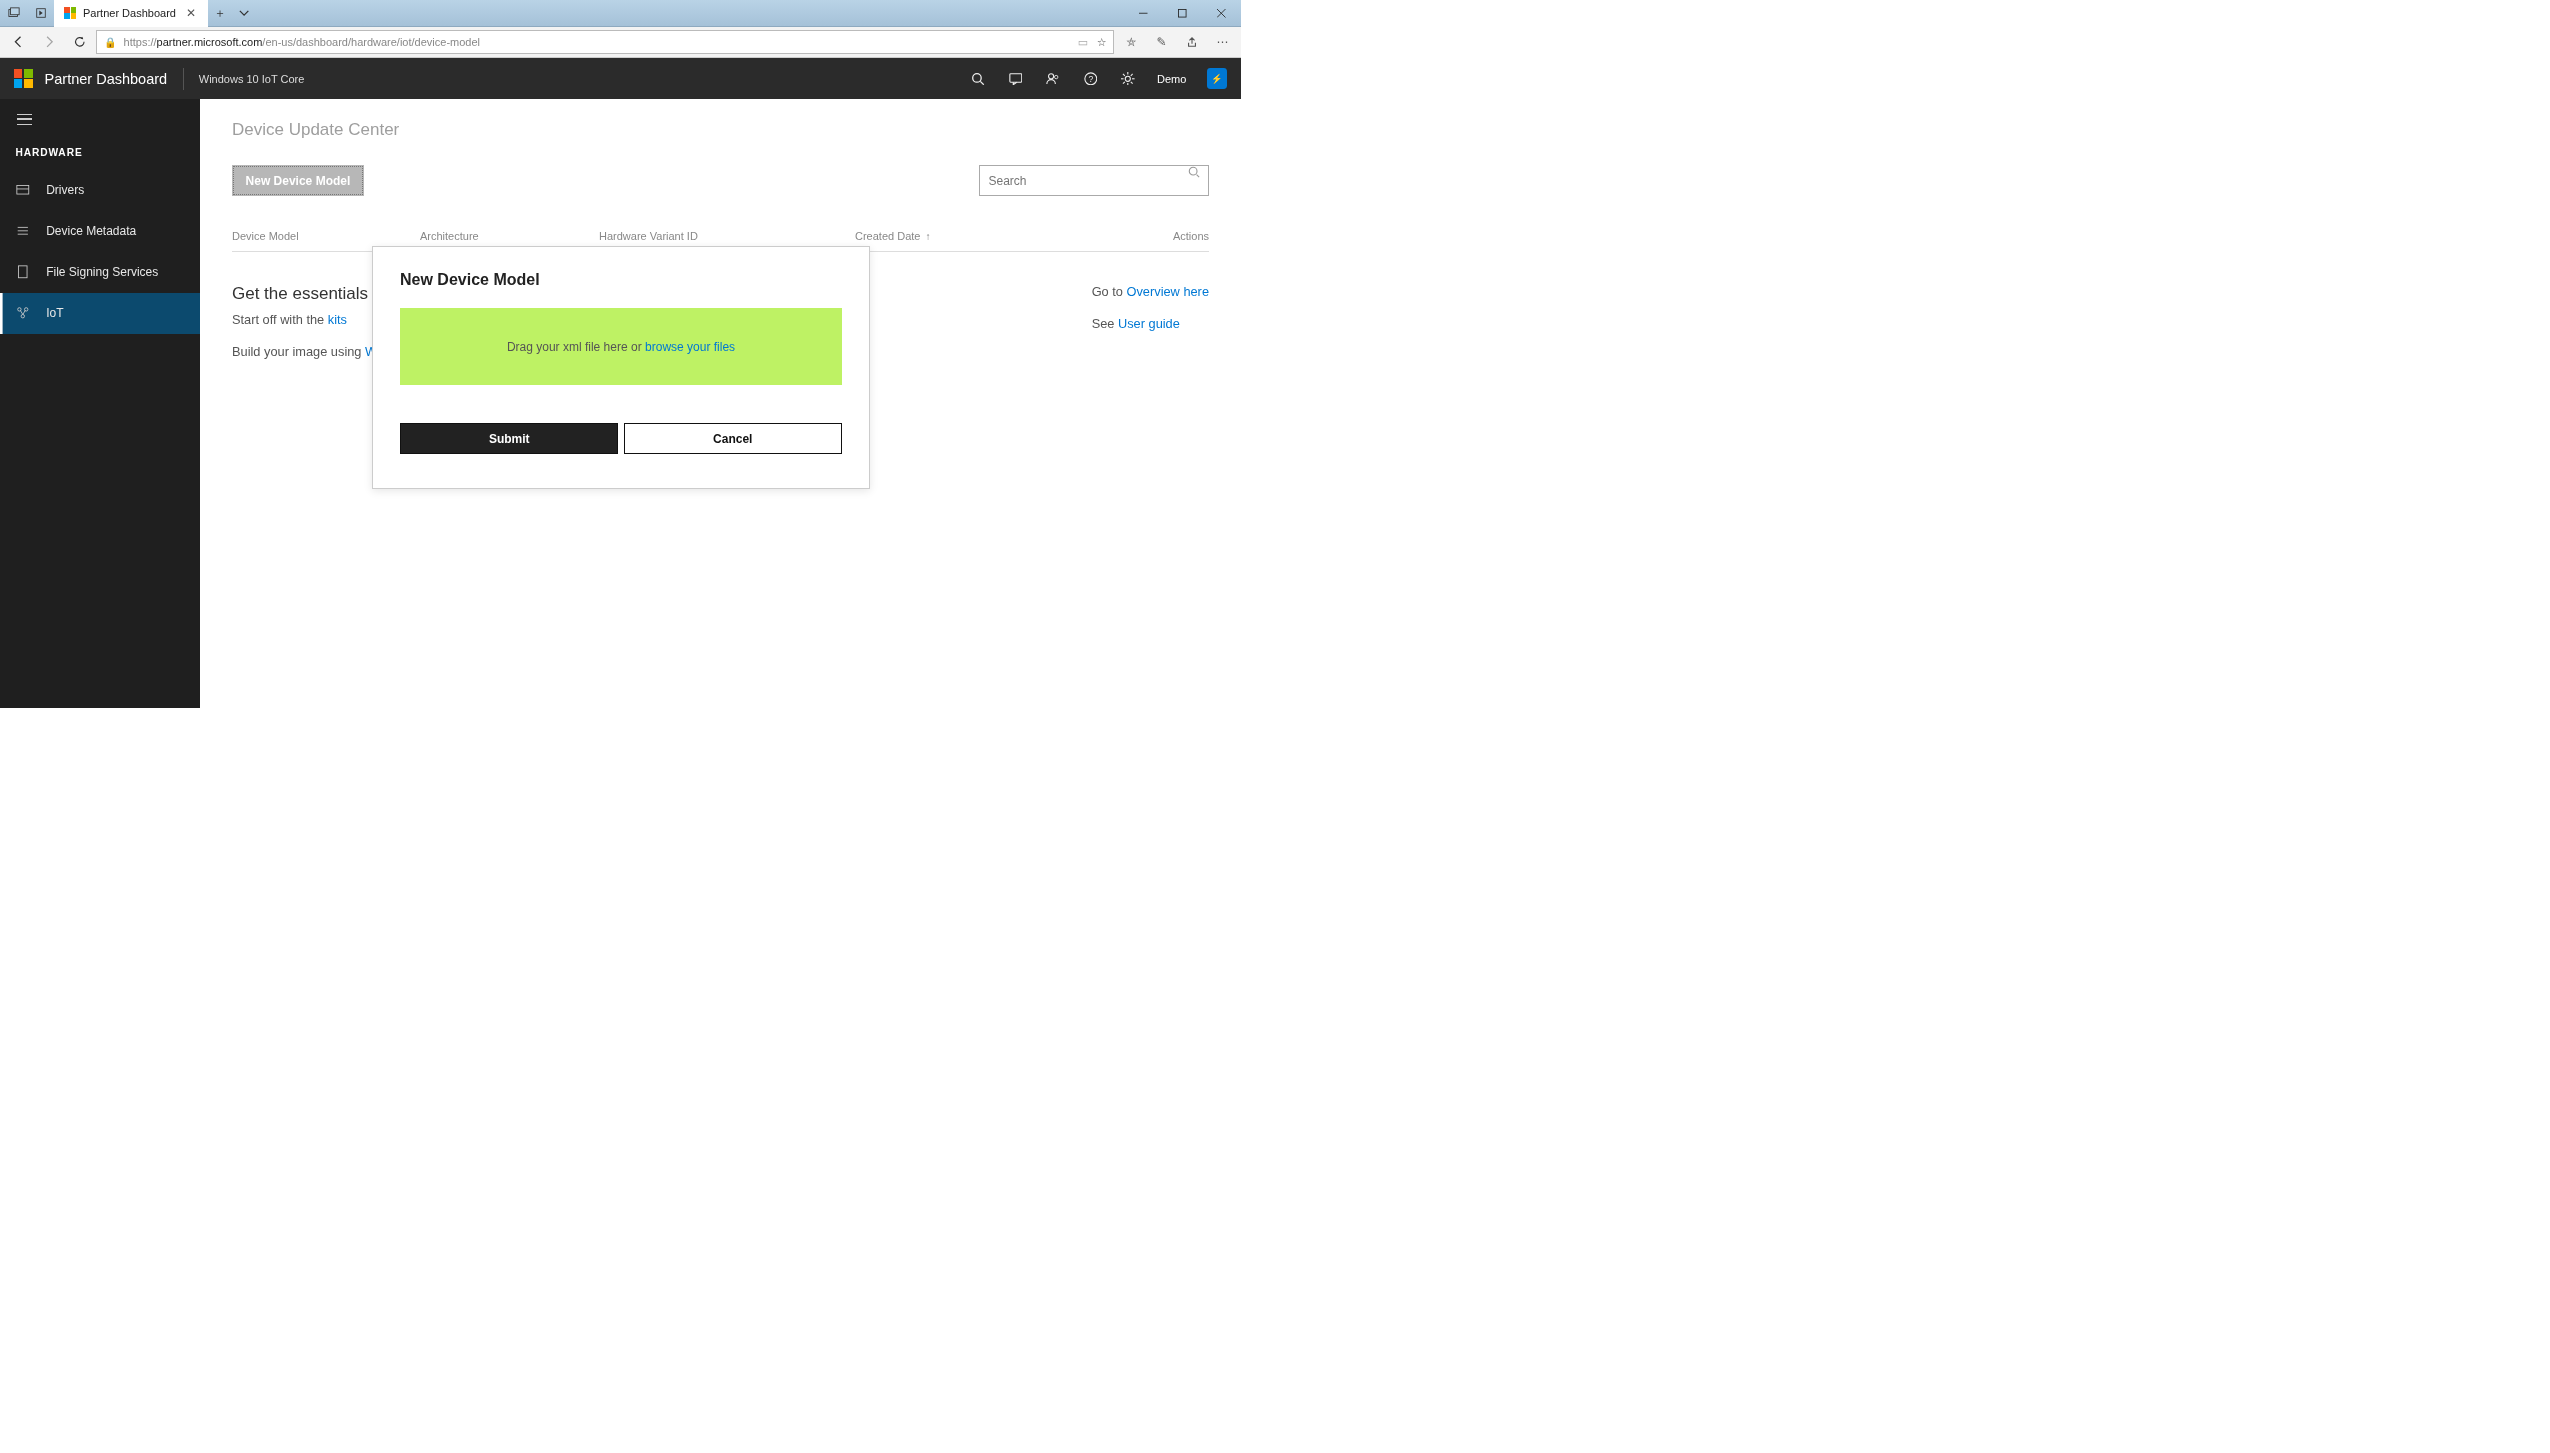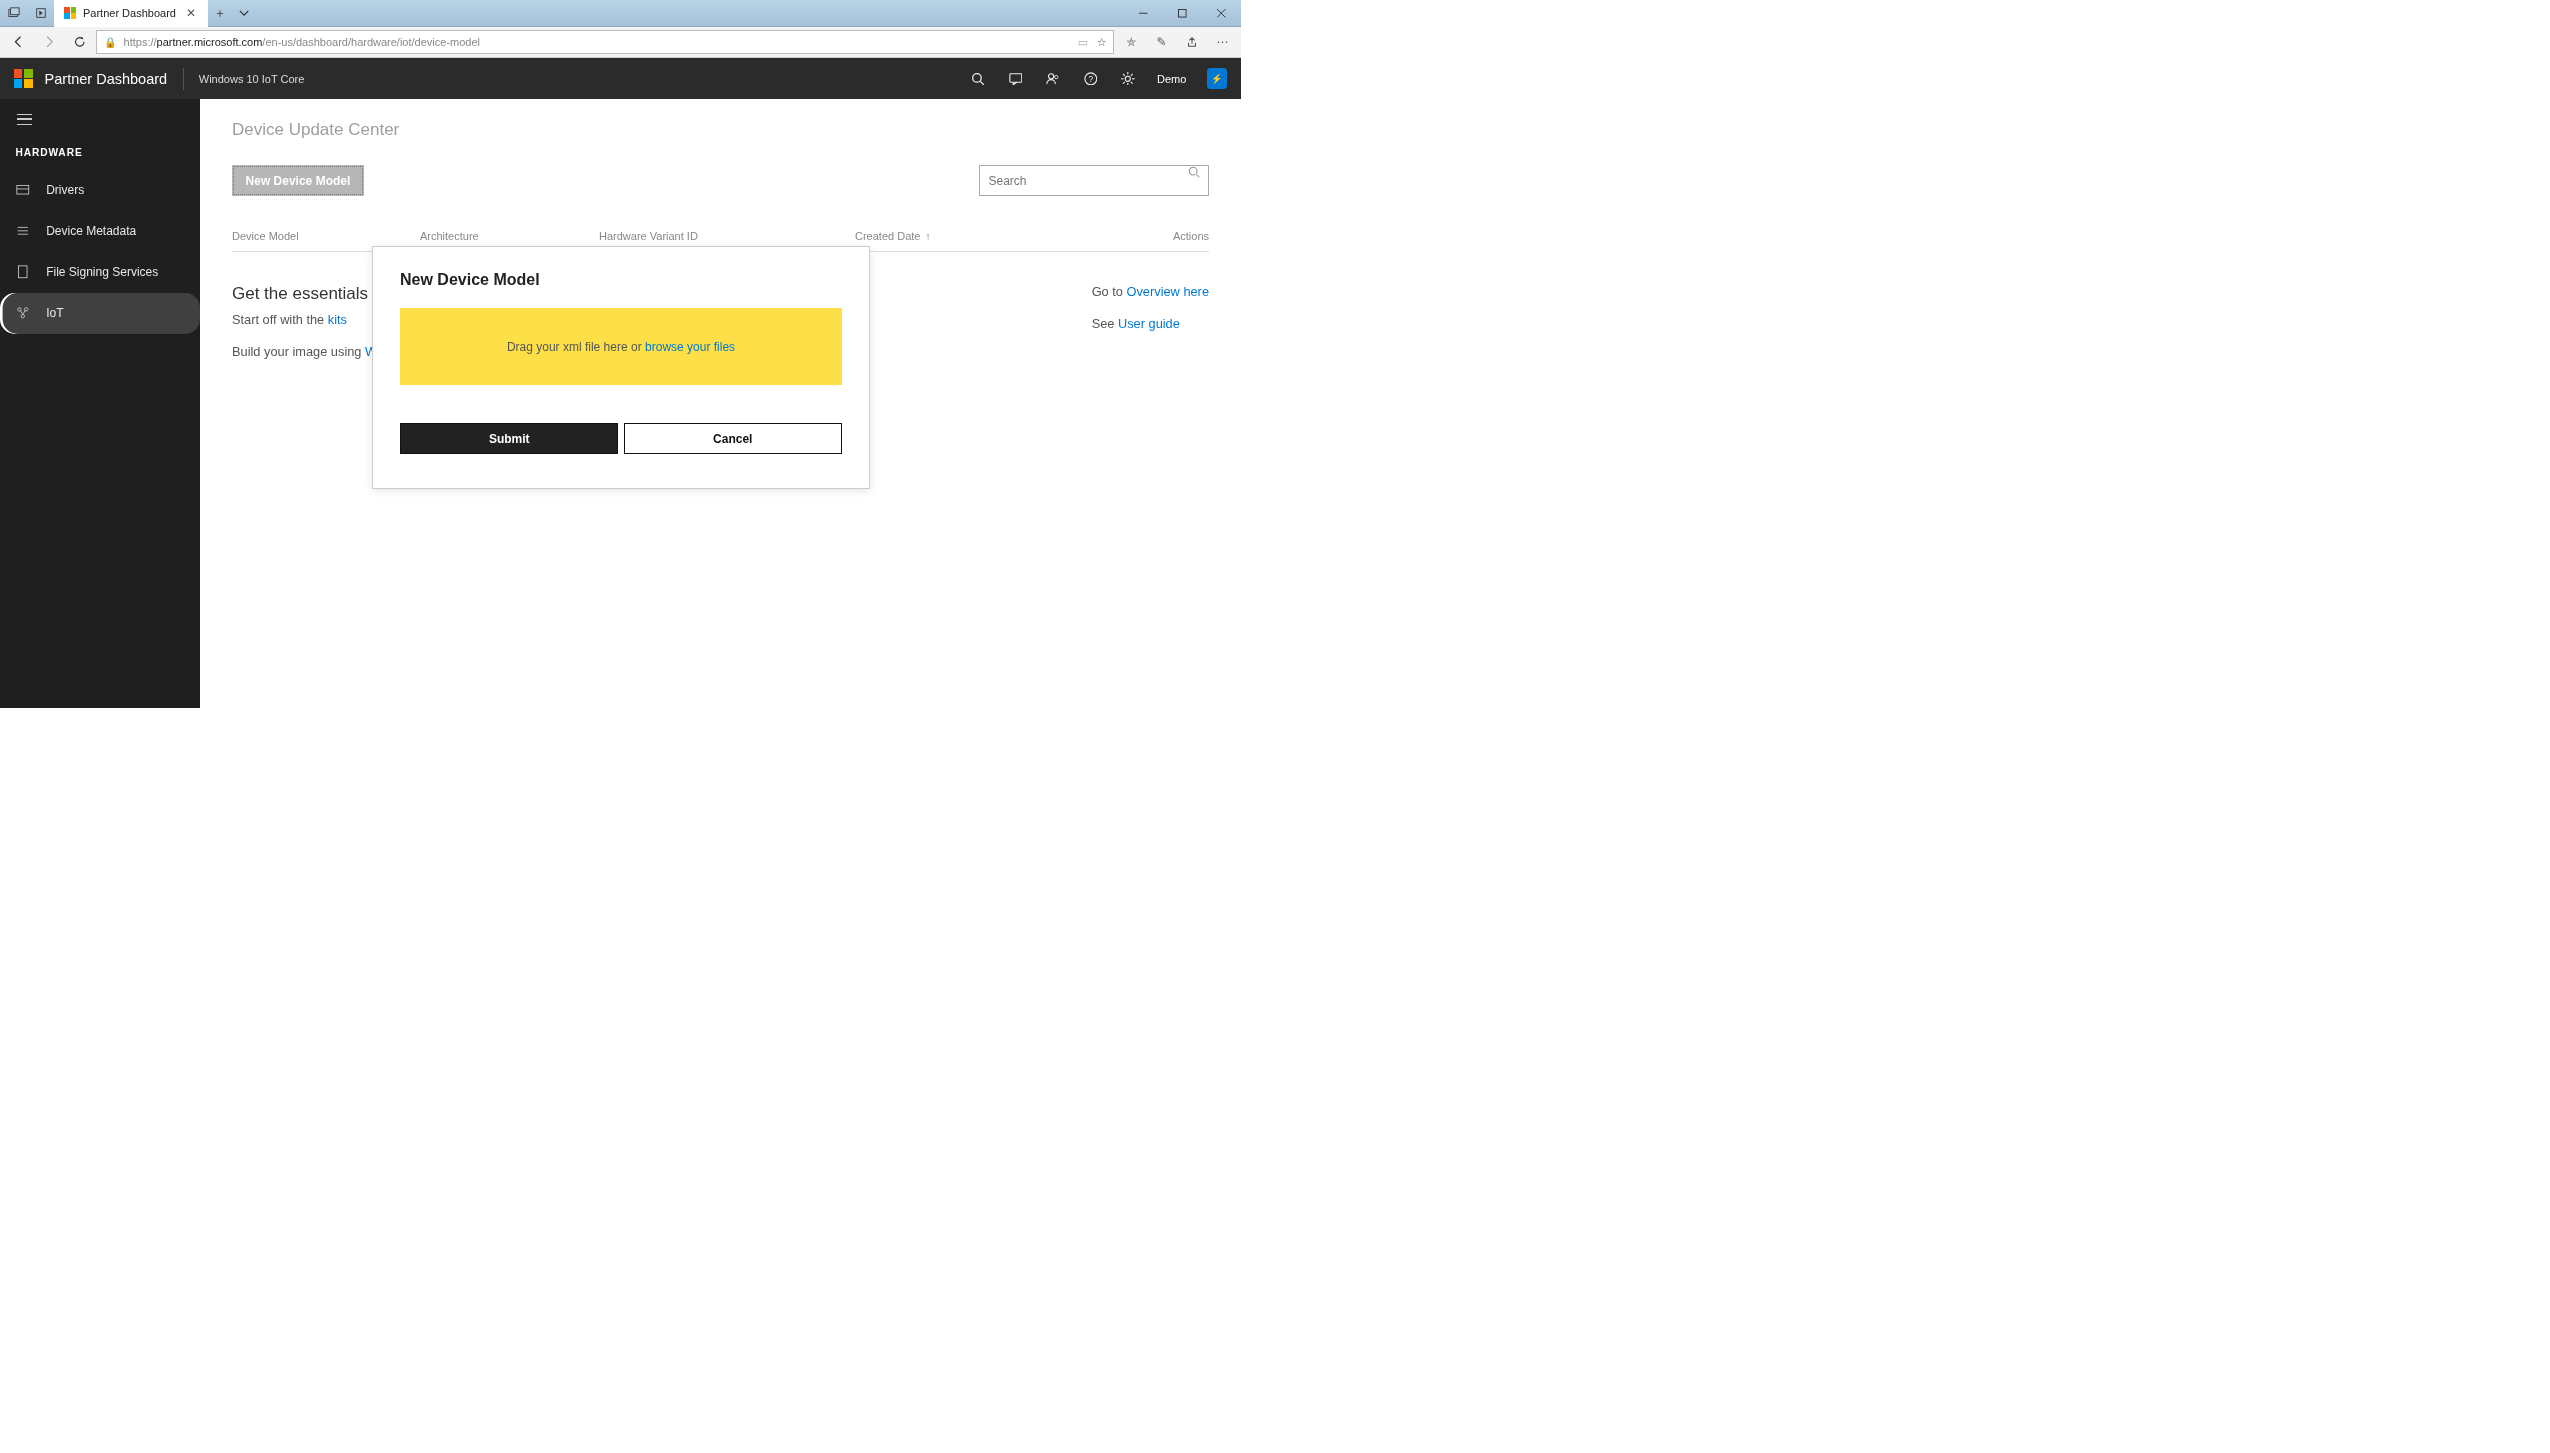--- a/index.html
+++ b/index.html
@@ -145,23 +145,22 @@
     height: 41px;
     display:flex;
     align-items:center;
     padding: 0 15.4px;
     gap: 15.4px;
     font-size: 12px;
     color: #e8e8e8;
     cursor: pointer;
   }
   .sidebar-item.active {
-    background: #404040;
+    background: #0c4a6e;
     box-shadow: inset 2.6px 0 0 #fff;
-    border-radius: 15px;
   }
   .sb-icon { width: 15.4px; height: 15.4px; display:flex; align-items:center; justify-content:center; color:#ccc; }
 
   .main {
     flex:1;
     background: #fff;
     padding: 20.5px 32px;
     position:relative;
     overflow:hidden;
   }
@@ -227,21 +226,21 @@
     box-shadow: 0 1.7px 8.5px rgba(0,0,0,0.1);
     padding: 24px 27px 34px;
   }
   .modal-title {
     font-size: 16px;
     font-weight: 600;
     color: #222;
     margin-bottom: 19px;
   }
   .dropzone {
-    background: #fde047;
+    background: #bef264;
     height: 77px;
     display:flex;
     align-items:center;
     justify-content:center;
     font-size: 12px;
     color:#555;
     margin-bottom: 38px;
   }
   .dropzone .link { margin-left: 3.4px; }
   .modal-btns { display:flex; gap: 5.1px; }

